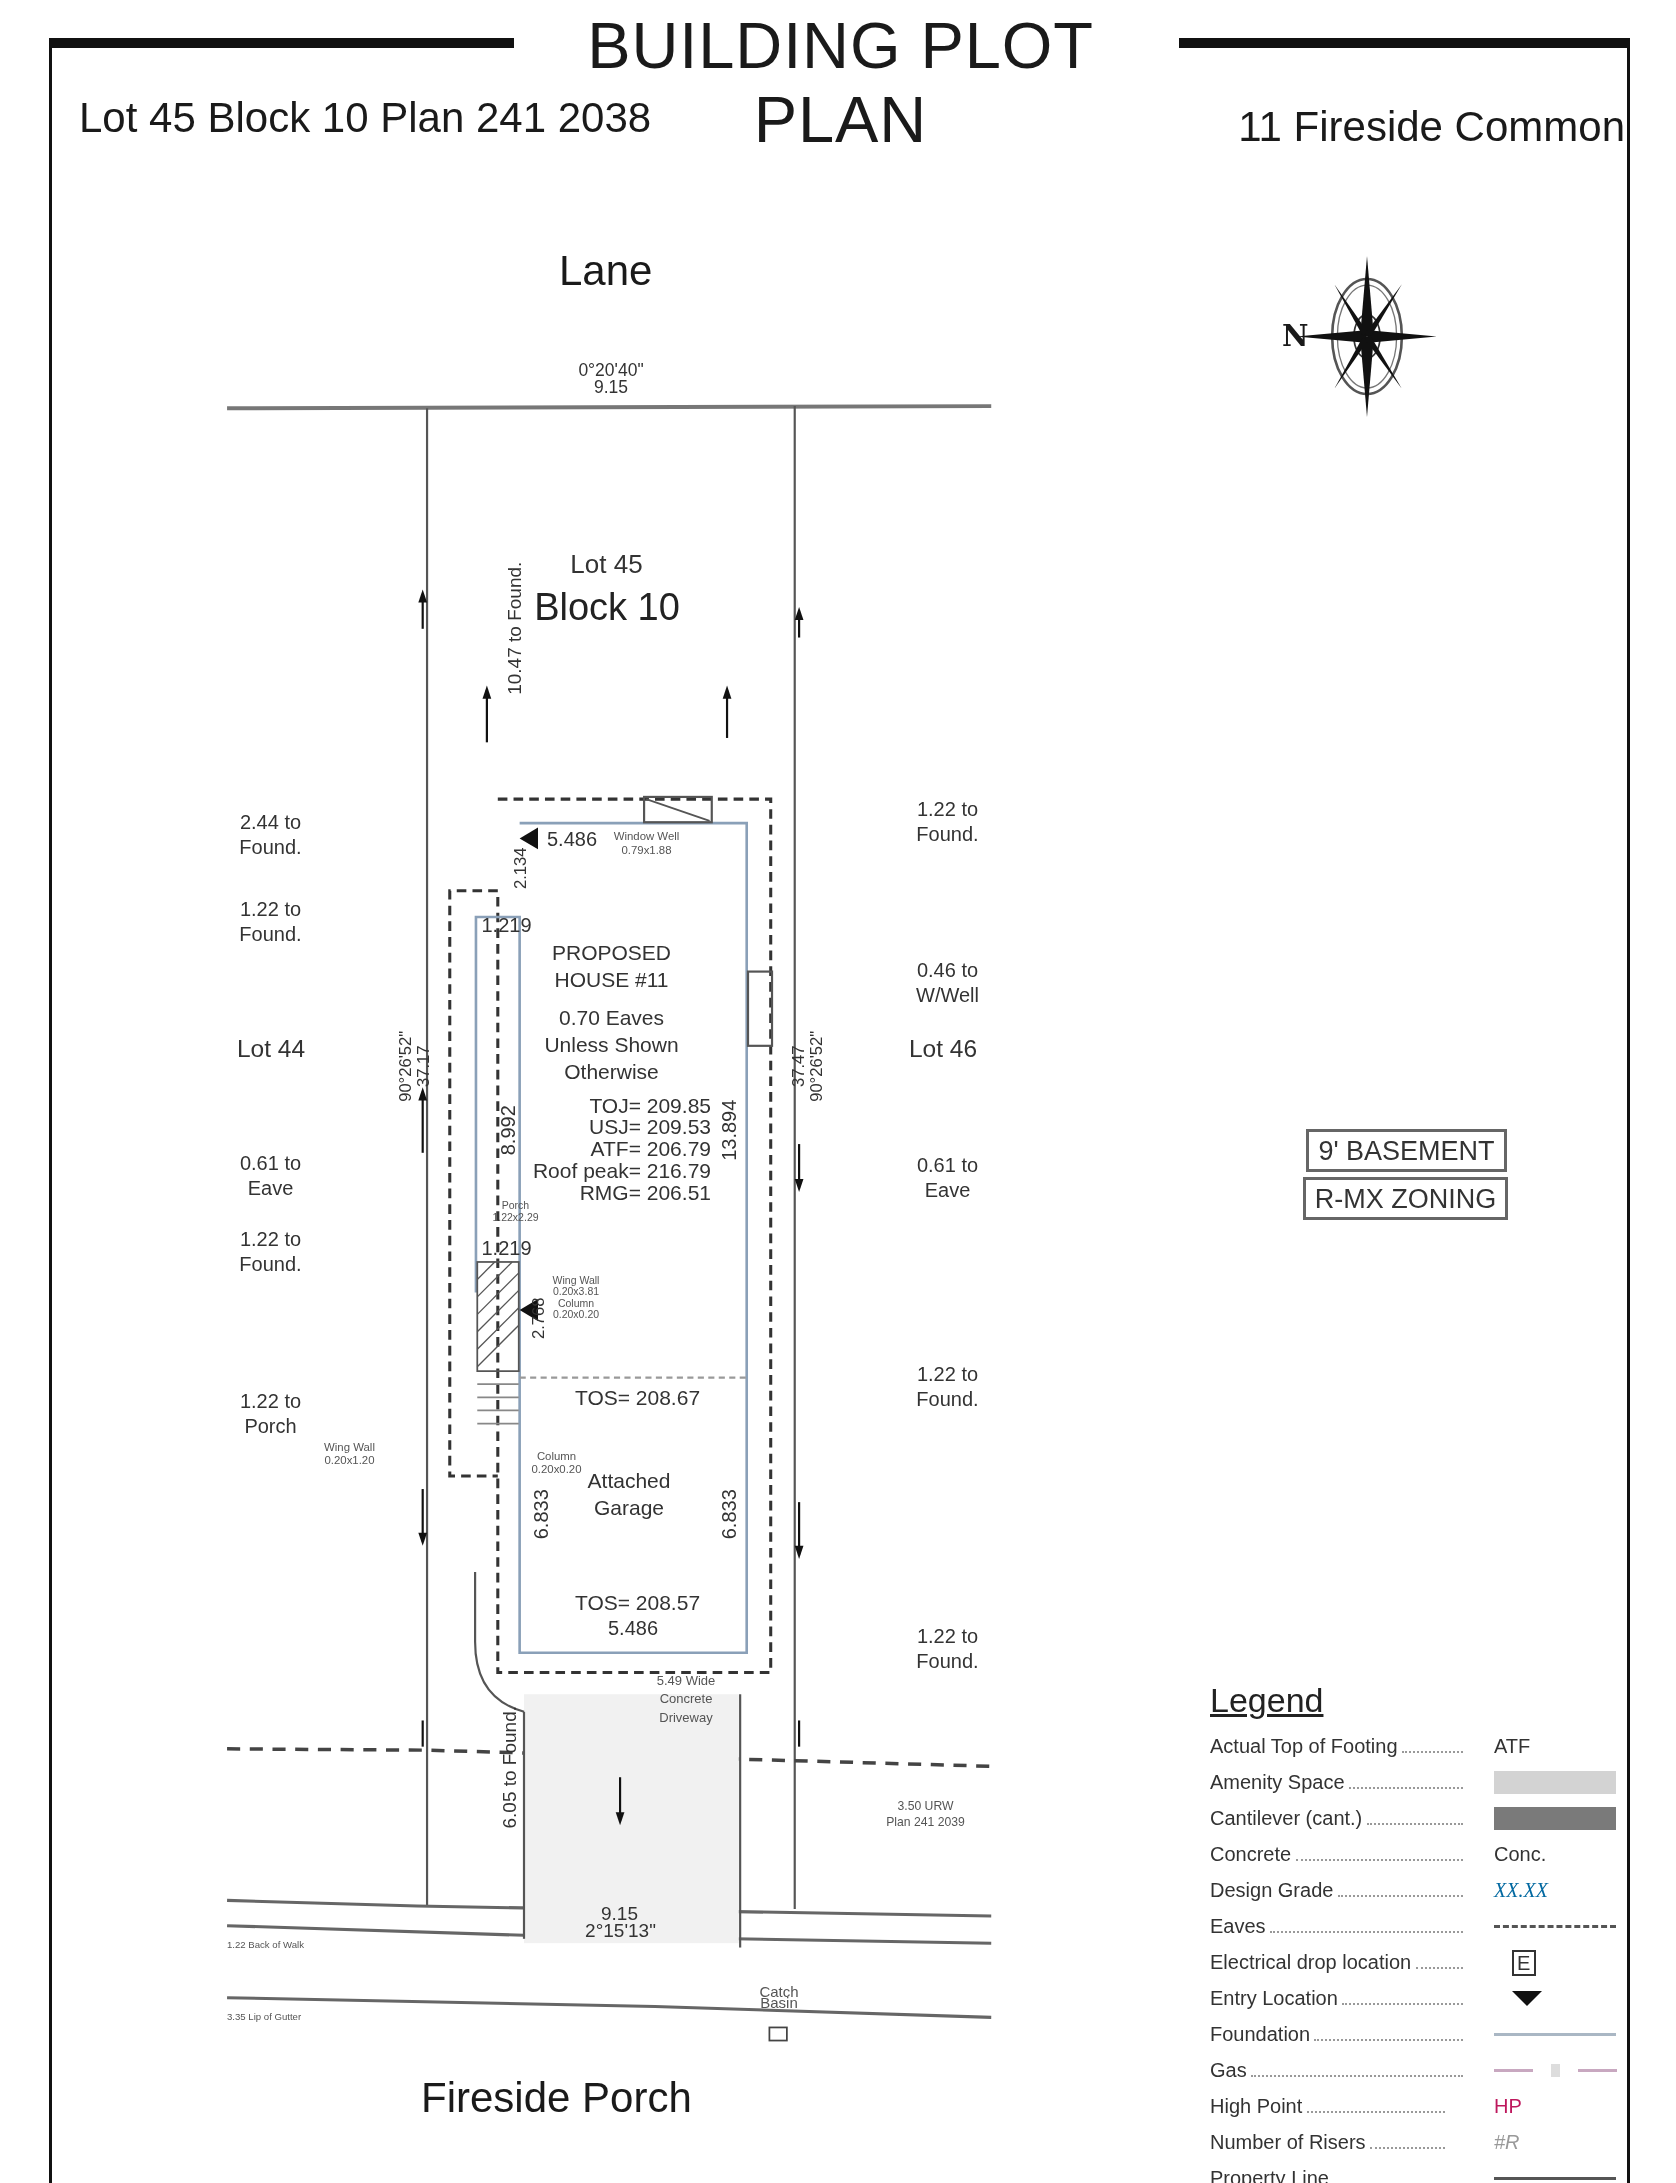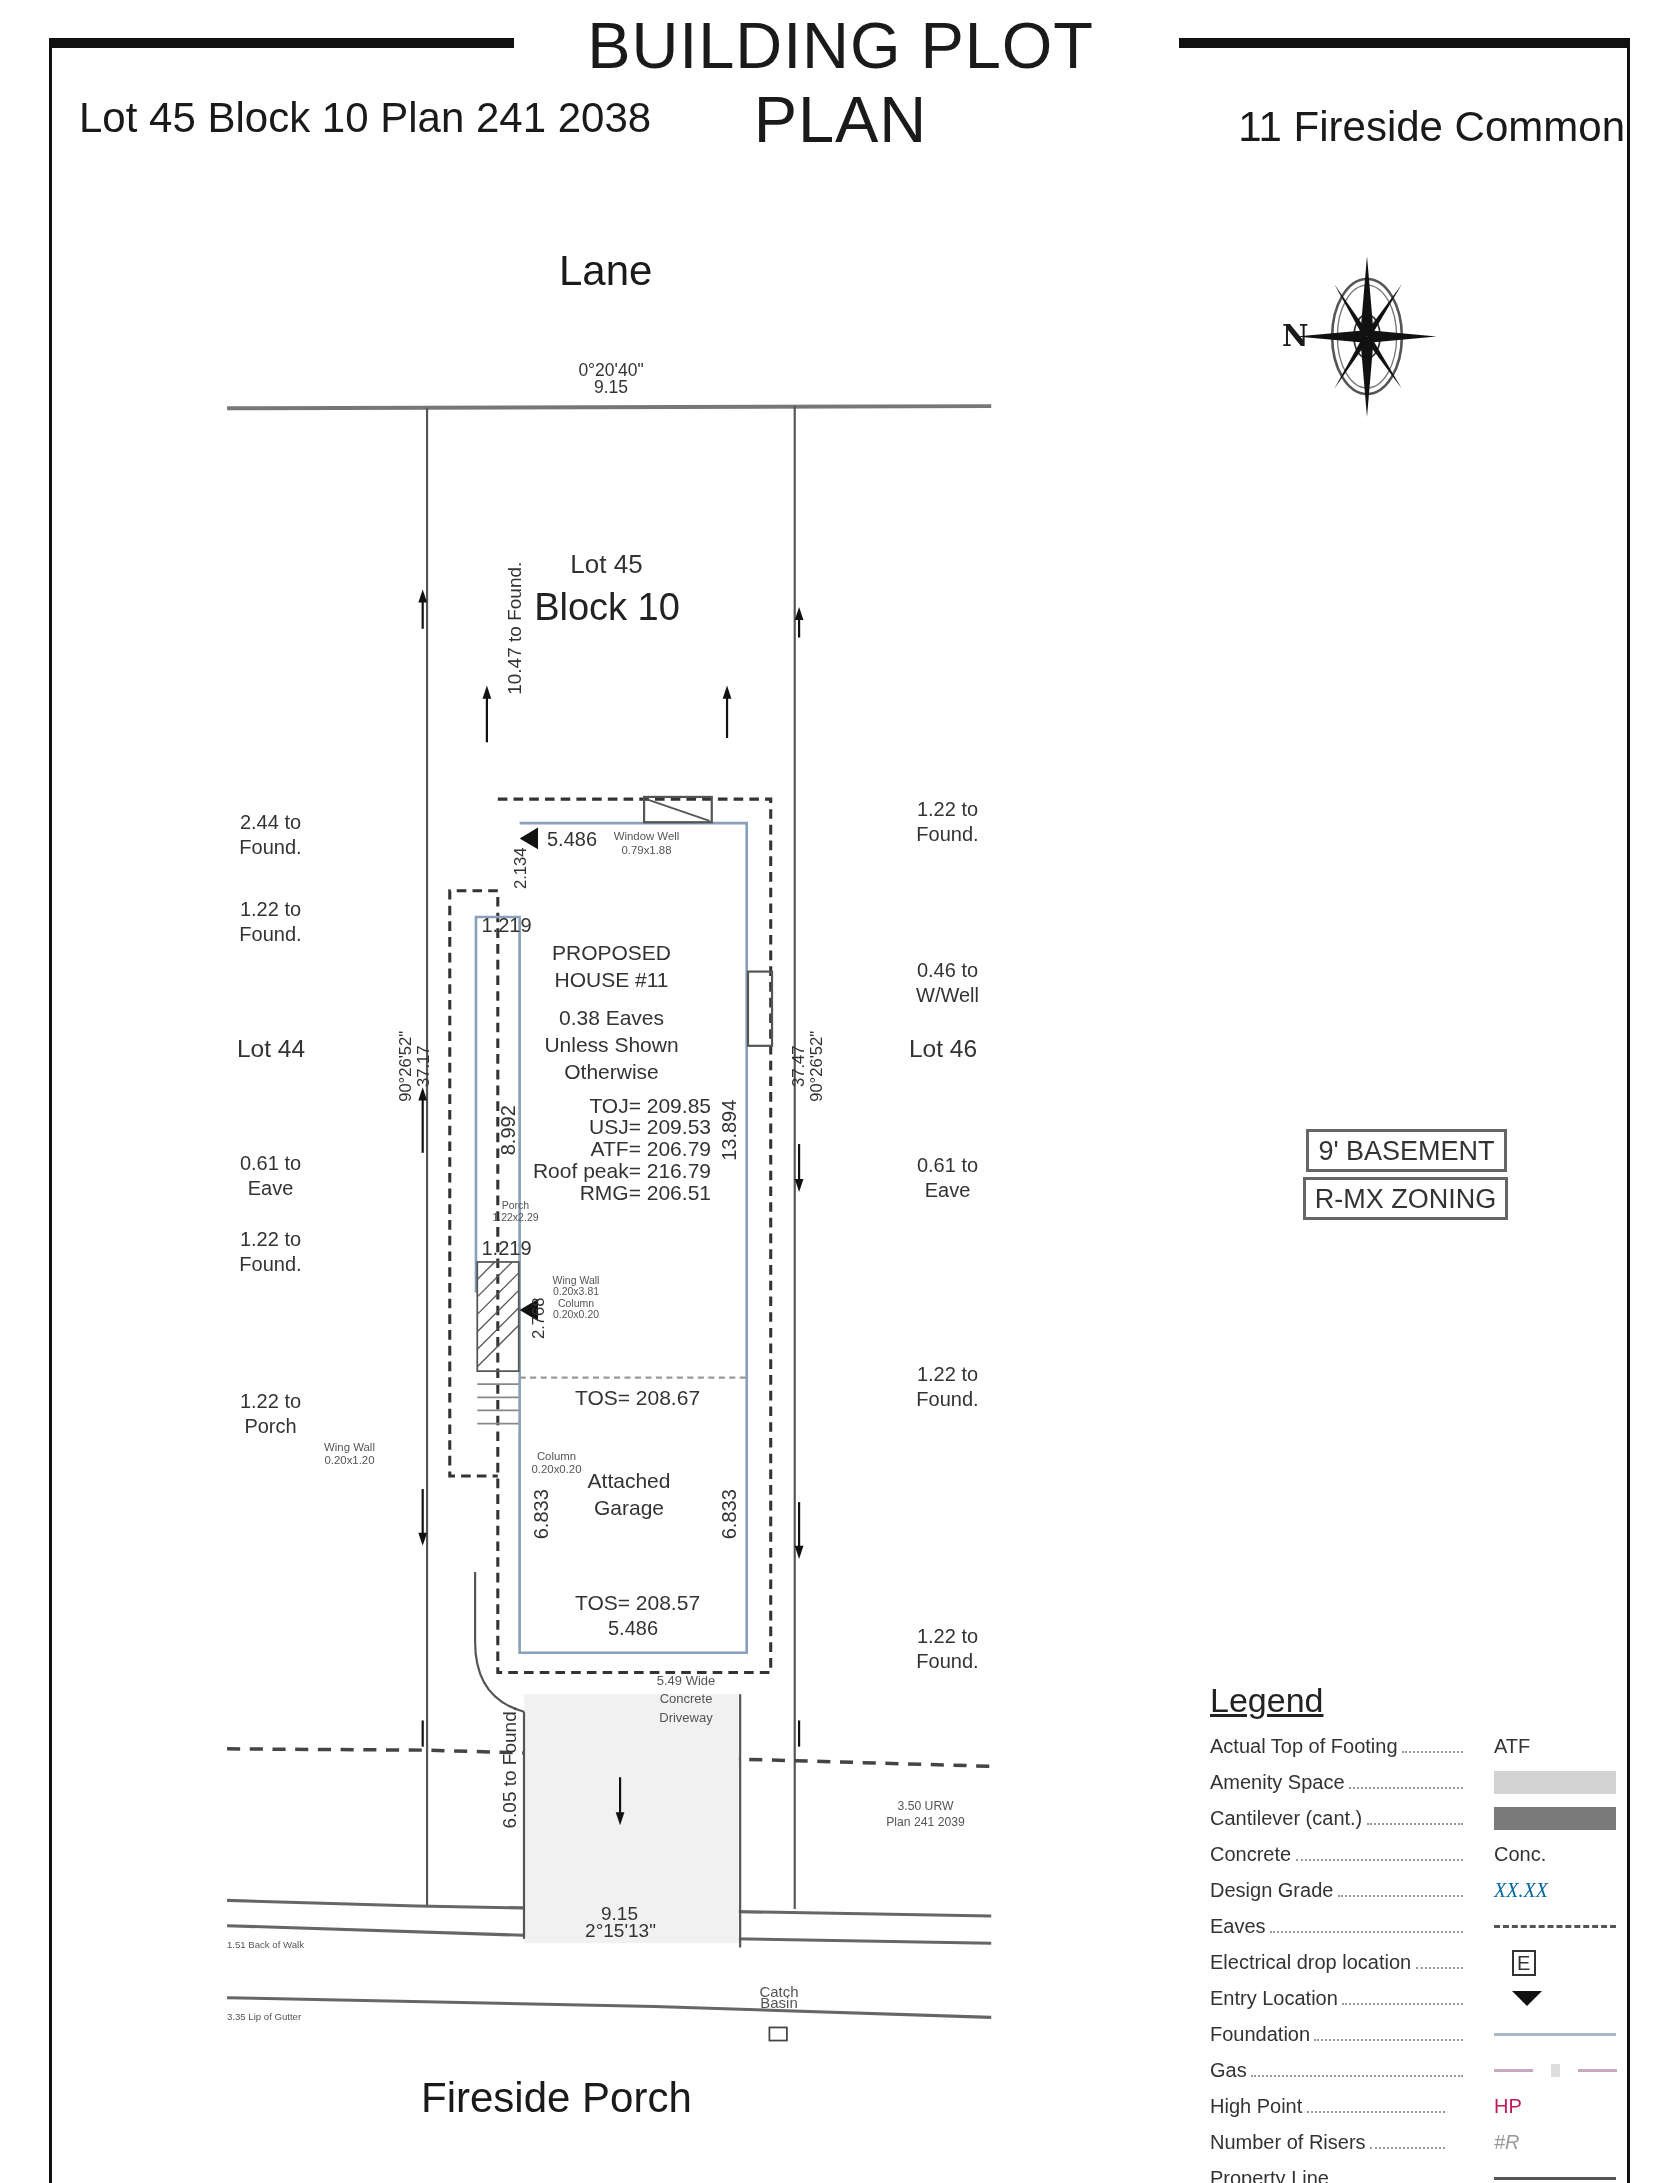--- a/index.html
+++ b/index.html
@@ -157,21 +157,21 @@
 W/Well</div>
 <div class="lbl" style="left:904px;top:1153px;width:87px;white-space:pre-line;">0.61 to
 Eave</div>
 <div class="lbl" style="left:904px;top:1362px;width:87px;white-space:pre-line;">1.22 to
 Found.</div>
 <div class="lbl" style="left:904px;top:1624px;width:87px;white-space:pre-line;">1.22 to
 Found.</div>
 
 <div class="house-text" style="left:524px;top:939px;width:175px;white-space:pre-line;">PROPOSED
 HOUSE #11</div>
-<div class="house-text" style="left:524px;top:1004px;width:175px;white-space:pre-line;">0.38 Eaves
+<div class="house-text" style="left:524px;top:1004px;width:175px;white-space:pre-line;">0.70 Eaves
 Unless Shown
 Otherwise</div>
 <div class="house-text" style="left:515px;top:1092px;width:196px;text-align:right;">TOJ= 209.85</div>
 <div class="house-text" style="left:515px;top:1113px;width:196px;text-align:right;">USJ= 209.53</div>
 <div class="house-text" style="left:515px;top:1135px;width:196px;text-align:right;">ATF= 206.79</div>
 <div class="house-text" style="left:493px;top:1157px;width:218px;text-align:right;">Roof peak= 216.79</div>
 <div class="house-text" style="left:515px;top:1179px;width:196px;text-align:right;">RMG= 206.51</div>
 <div class="lbl" style="left:537px;top:827px;width:70px;">5.486</div>
 <div class="lbl-sm" style="left:603px;top:829px;width:87px;white-space:pre-line;font-size:11.4px;line-height:14px;">Window Well
 0.79x1.88</div>
@@ -196,21 +196,21 @@
 Garage</div>
 <div class="lbl" style="left:502px;top:1502px;width:79px;transform:rotate(-90deg);">6.833</div>
 <div class="lbl" style="left:690px;top:1502px;width:79px;transform:rotate(-90deg);">6.833</div>
 <div class="house-text" style="left:546px;top:1589px;width:183px;">TOS= 208.57</div>
 <div class="lbl" style="left:598px;top:1616px;width:70px;">5.486</div>
 <div class="lbl-sm" style="left:638px;top:1672px;width:96px;white-space:pre-line;font-size:13px;line-height:18.3px;">5.49 Wide
 Concrete
 Driveway</div>
 <div class="lbl-sm" style="left:873px;top:1799px;width:105px;white-space:pre-line;font-size:12.2px;line-height:15.7px;">3.50 URW
 Plan 241 2039</div>
-<div class="lbl-sm" style="left:227px;top:1937px;width:148px;text-align:left;font-size:9.6px;">1.51 Back of Walk</div>
+<div class="lbl-sm" style="left:227px;top:1937px;width:148px;text-align:left;font-size:9.6px;">1.22 Back of Walk</div>
 <div class="lbl-sm" style="left:227px;top:2009px;width:148px;text-align:left;font-size:9.6px;">3.35 Lip of Gutter</div>
 <div class="lbl-sm" style="left:755px;top:1986px;width:48px;white-space:pre-line;font-size:15px;line-height:11.4px;">Catch
 Basin</div>
 
 <div class="boxed" style="left:1306px;top:1129px;width:201px;">9' BASEMENT</div>
 <div class="boxed" style="left:1303px;top:1177px;width:205px;">R-MX ZONING</div>
 
 <div class="legend">
   <h3>Legend</h3>
   <div class="leg-row">

